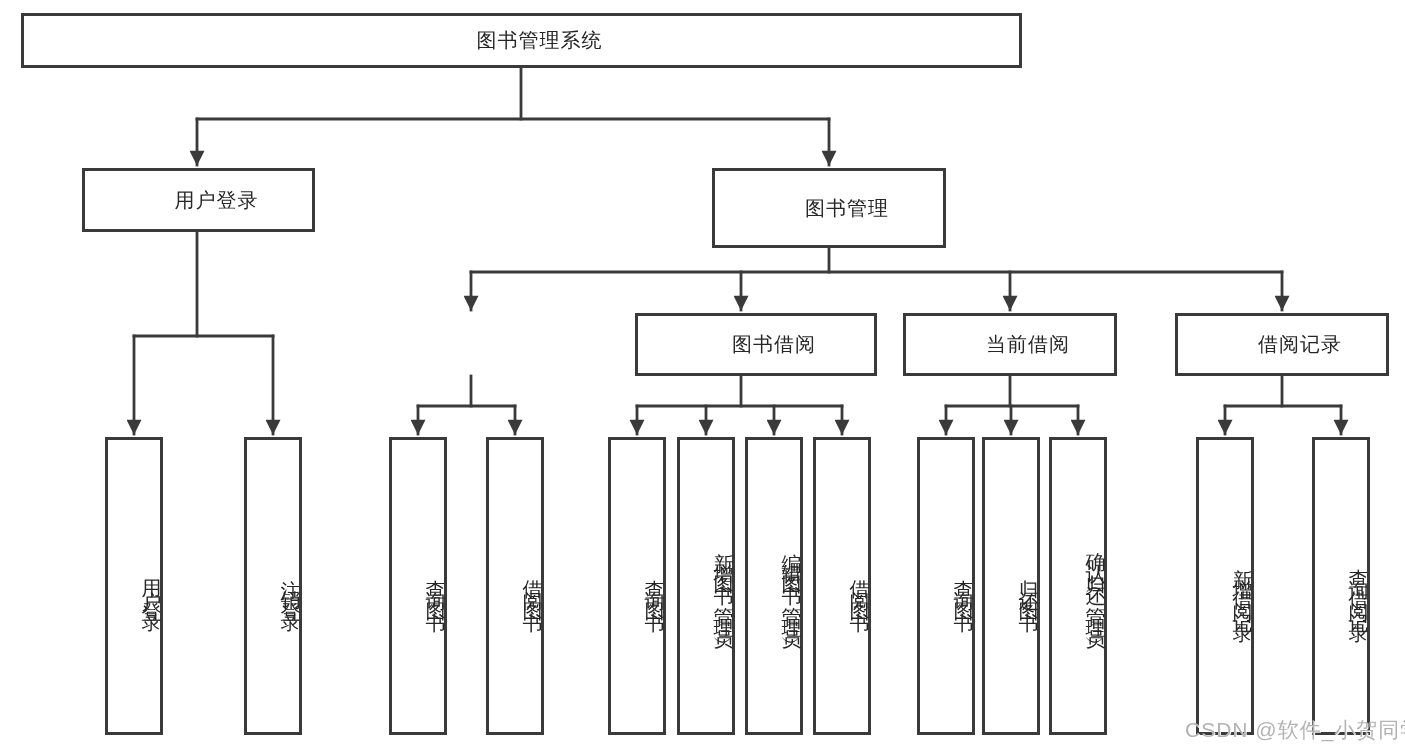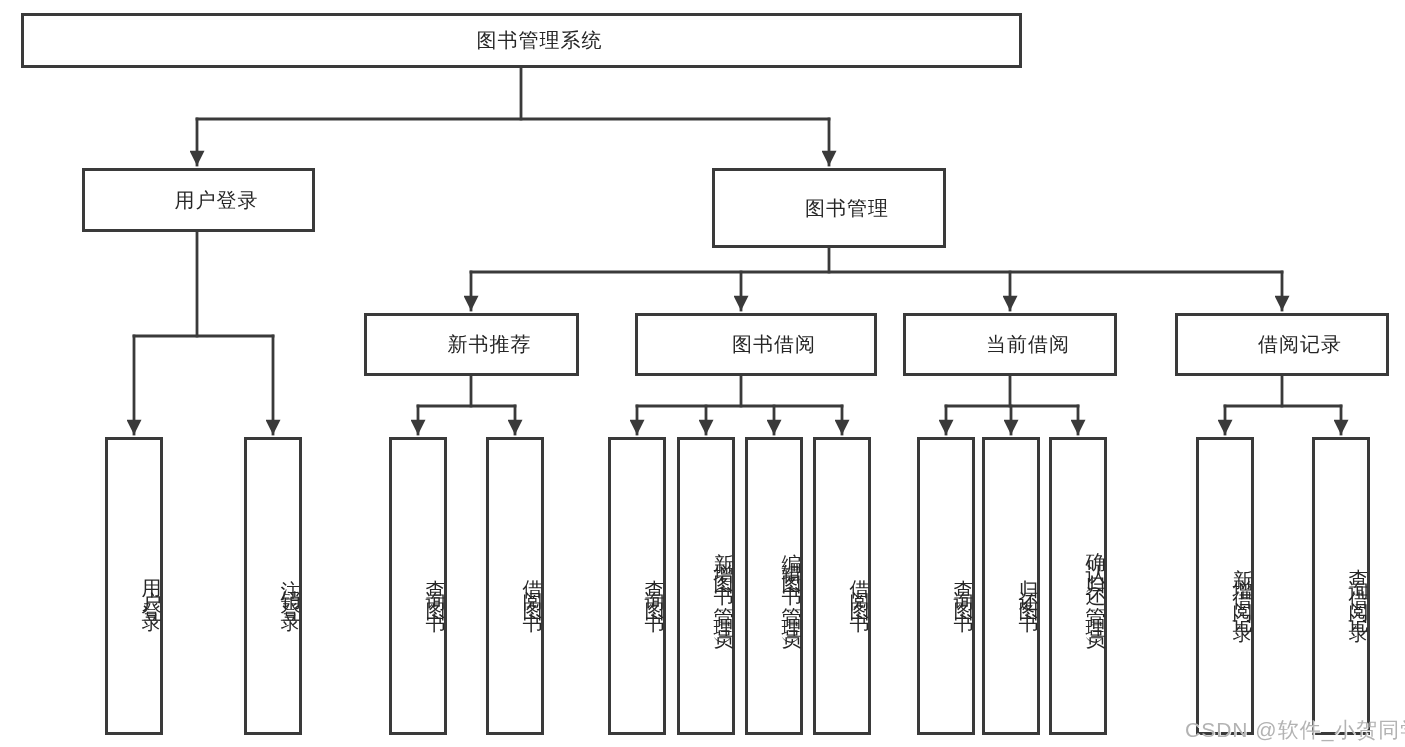--- a/index.html
+++ b/index.html
@@ -124,21 +124,20 @@
     <path class="conn" d="M1225 406 L1341 406"></path>
     <path class="conn" d="M1225 406 L1225 434" marker-end="url(#arw)"></path>
     <path class="conn" d="M1341 406 L1341 434" marker-end="url(#arw)"></path>
   </svg>
 
   <div class="node h" style="left:21px;top:13px;width:1001px;height:55px;">图书管理系统</div>
 
   <div class="node h" style="left:82px;top:168px;width:233px;height:64px;">用户登录</div>
   <div class="node h" style="left:712px;top:168px;width:234px;height:80px;">图书管理</div>
 
-  <div class="node h" style="left:364px;top:313px;width:215px;height:63px;">新书推荐</div>
   <div class="node h" style="left:635px;top:313px;width:242px;height:63px;">图书借阅</div>
   <div class="node h" style="left:903px;top:313px;width:214px;height:63px;">当前借阅</div>
   <div class="node h" style="left:1175px;top:313px;width:214px;height:63px;">借阅记录</div>
 
   <div class="node v" style="left:105px;">用户登录</div>
   <div class="node v" style="left:244px;">注销登录</div>
 
   <div class="node v" style="left:389px;">查询图书</div>
   <div class="node v" style="left:486px;">借阅图书</div>
 

